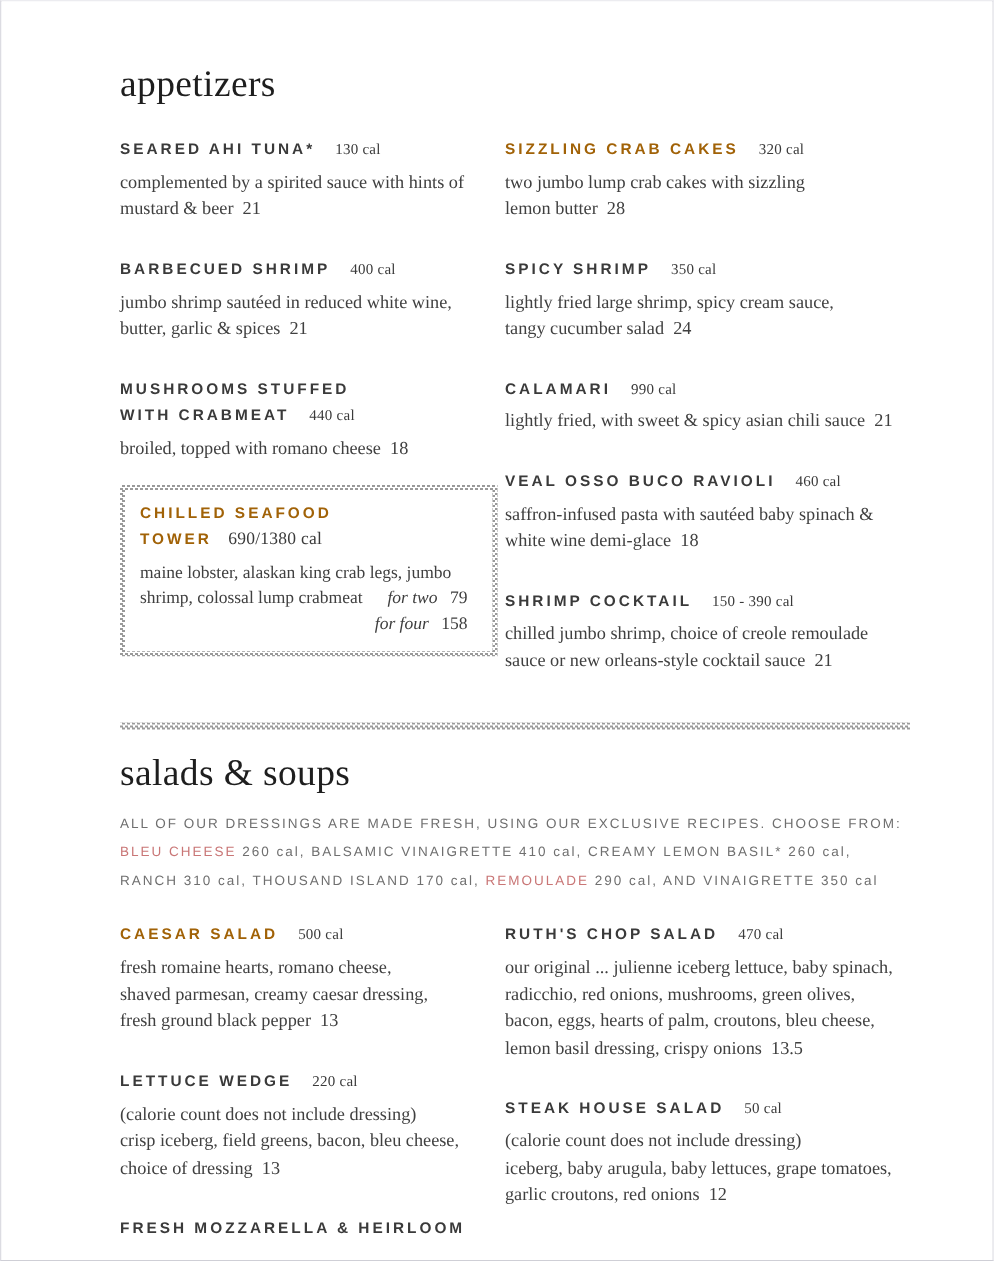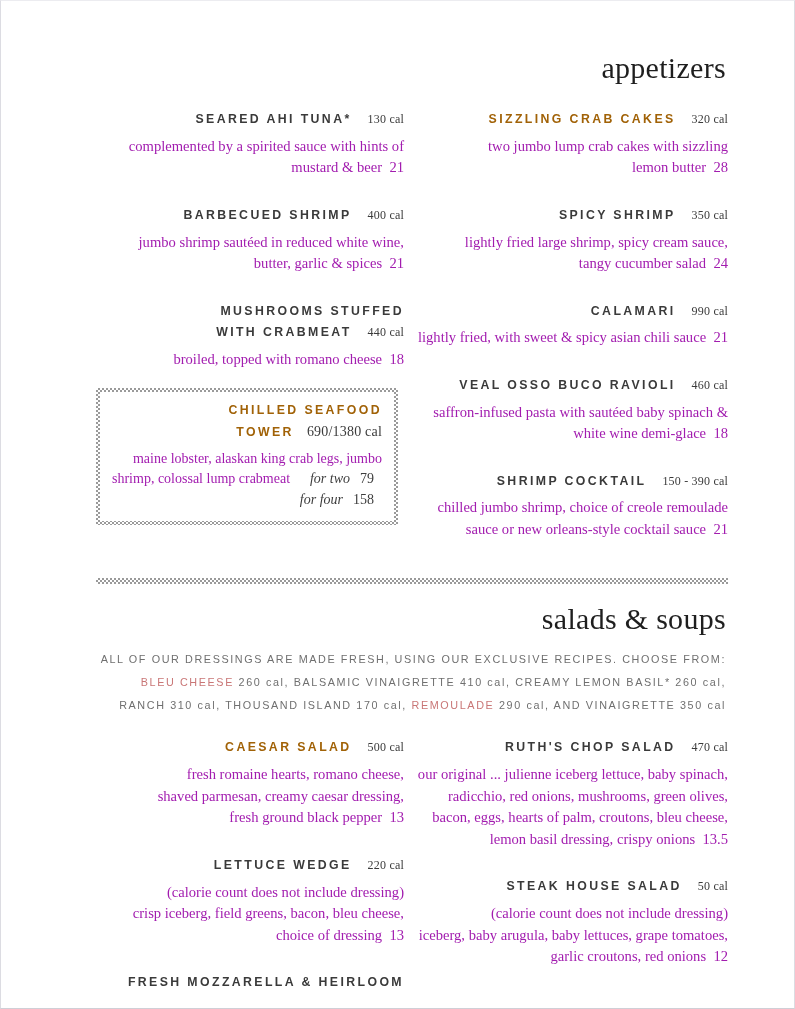--- a/index.html
+++ b/index.html
@@ -1,37 +1,37 @@
 <!DOCTYPE html>
 <html><head>
 <meta charset="utf-8">
 <style>
   html,body{margin:0;padding:0;background:#fff;}
   .page{
     position:relative;width:795px;height:1009px;box-sizing:border-box;
     padding:50px 68px 24px 95px;background:#fff;
     border-left:1px solid #dcdce2;border-right:1px solid #dcdce2;border-bottom:1px solid #cfcfd6;border-top:1px solid #ececf0;
-    overflow:hidden;font-family:"Liberation Serif",serif;color:#3d3d3d;text-align:right;
+    overflow:hidden;font-family:"Liberation Serif",serif;color:#3d3d3d;
   }
   .sec-heading{
     font-family:"Liberation Serif",serif;font-weight:400;font-size:30px;
     color:#1e1e1e;margin:0 0 24px;letter-spacing:0.3px;
   }
   .cols{display:grid;grid-template-columns:308px 324px;column-gap:0;align-items:start;}
   .mi{margin-bottom:26px;}
   .ttl{
     margin:0 0 6px;font-family:"Liberation Sans",sans-serif;font-weight:700;
     font-size:12.3px;letter-spacing:2.4px;color:#3a3a3a;line-height:1.65;
   }
   .ttl.tight{margin-bottom:1px;}
   .cal{
     font-family:"Liberation Serif",serif;font-weight:400;font-size:12px;
     letter-spacing:0.2px;color:#3a3a3a;margin-left:16px;
   }
-  .l{font-size:14.6px;line-height:21.5px;color:#a21caf;white-space:pre-wrap;}
+  .l{font-size:14.6px;line-height:21.5px;color:#404040;white-space:pre-wrap;}
   .red{color:#a16207;}
   .checker{background:conic-gradient(#9a9a9a 25%,#fff 0 50%,#9a9a9a 0 75%,#fff 0);background-size:4px 4px;}
   .divider{height:6px;width:632px;margin:12px 0 18px;}
   .tower{padding:4px;width:302px;box-sizing:border-box;margin-top:6px;}
   .tower-in{background:#fff;padding:8px 12px 11px;}
   .tower-in .ttl{margin-bottom:5px;}
   .tower-in .cal{font-size:14px;margin-left:13px;}
   .tower-in .l{font-size:14px;line-height:20.5px;}
   .trow{display:flex;align-items:flex-start;}
   .tp{font-size:14px;line-height:20.5px;margin-left:auto;padding-right:8px;white-space:pre;}

